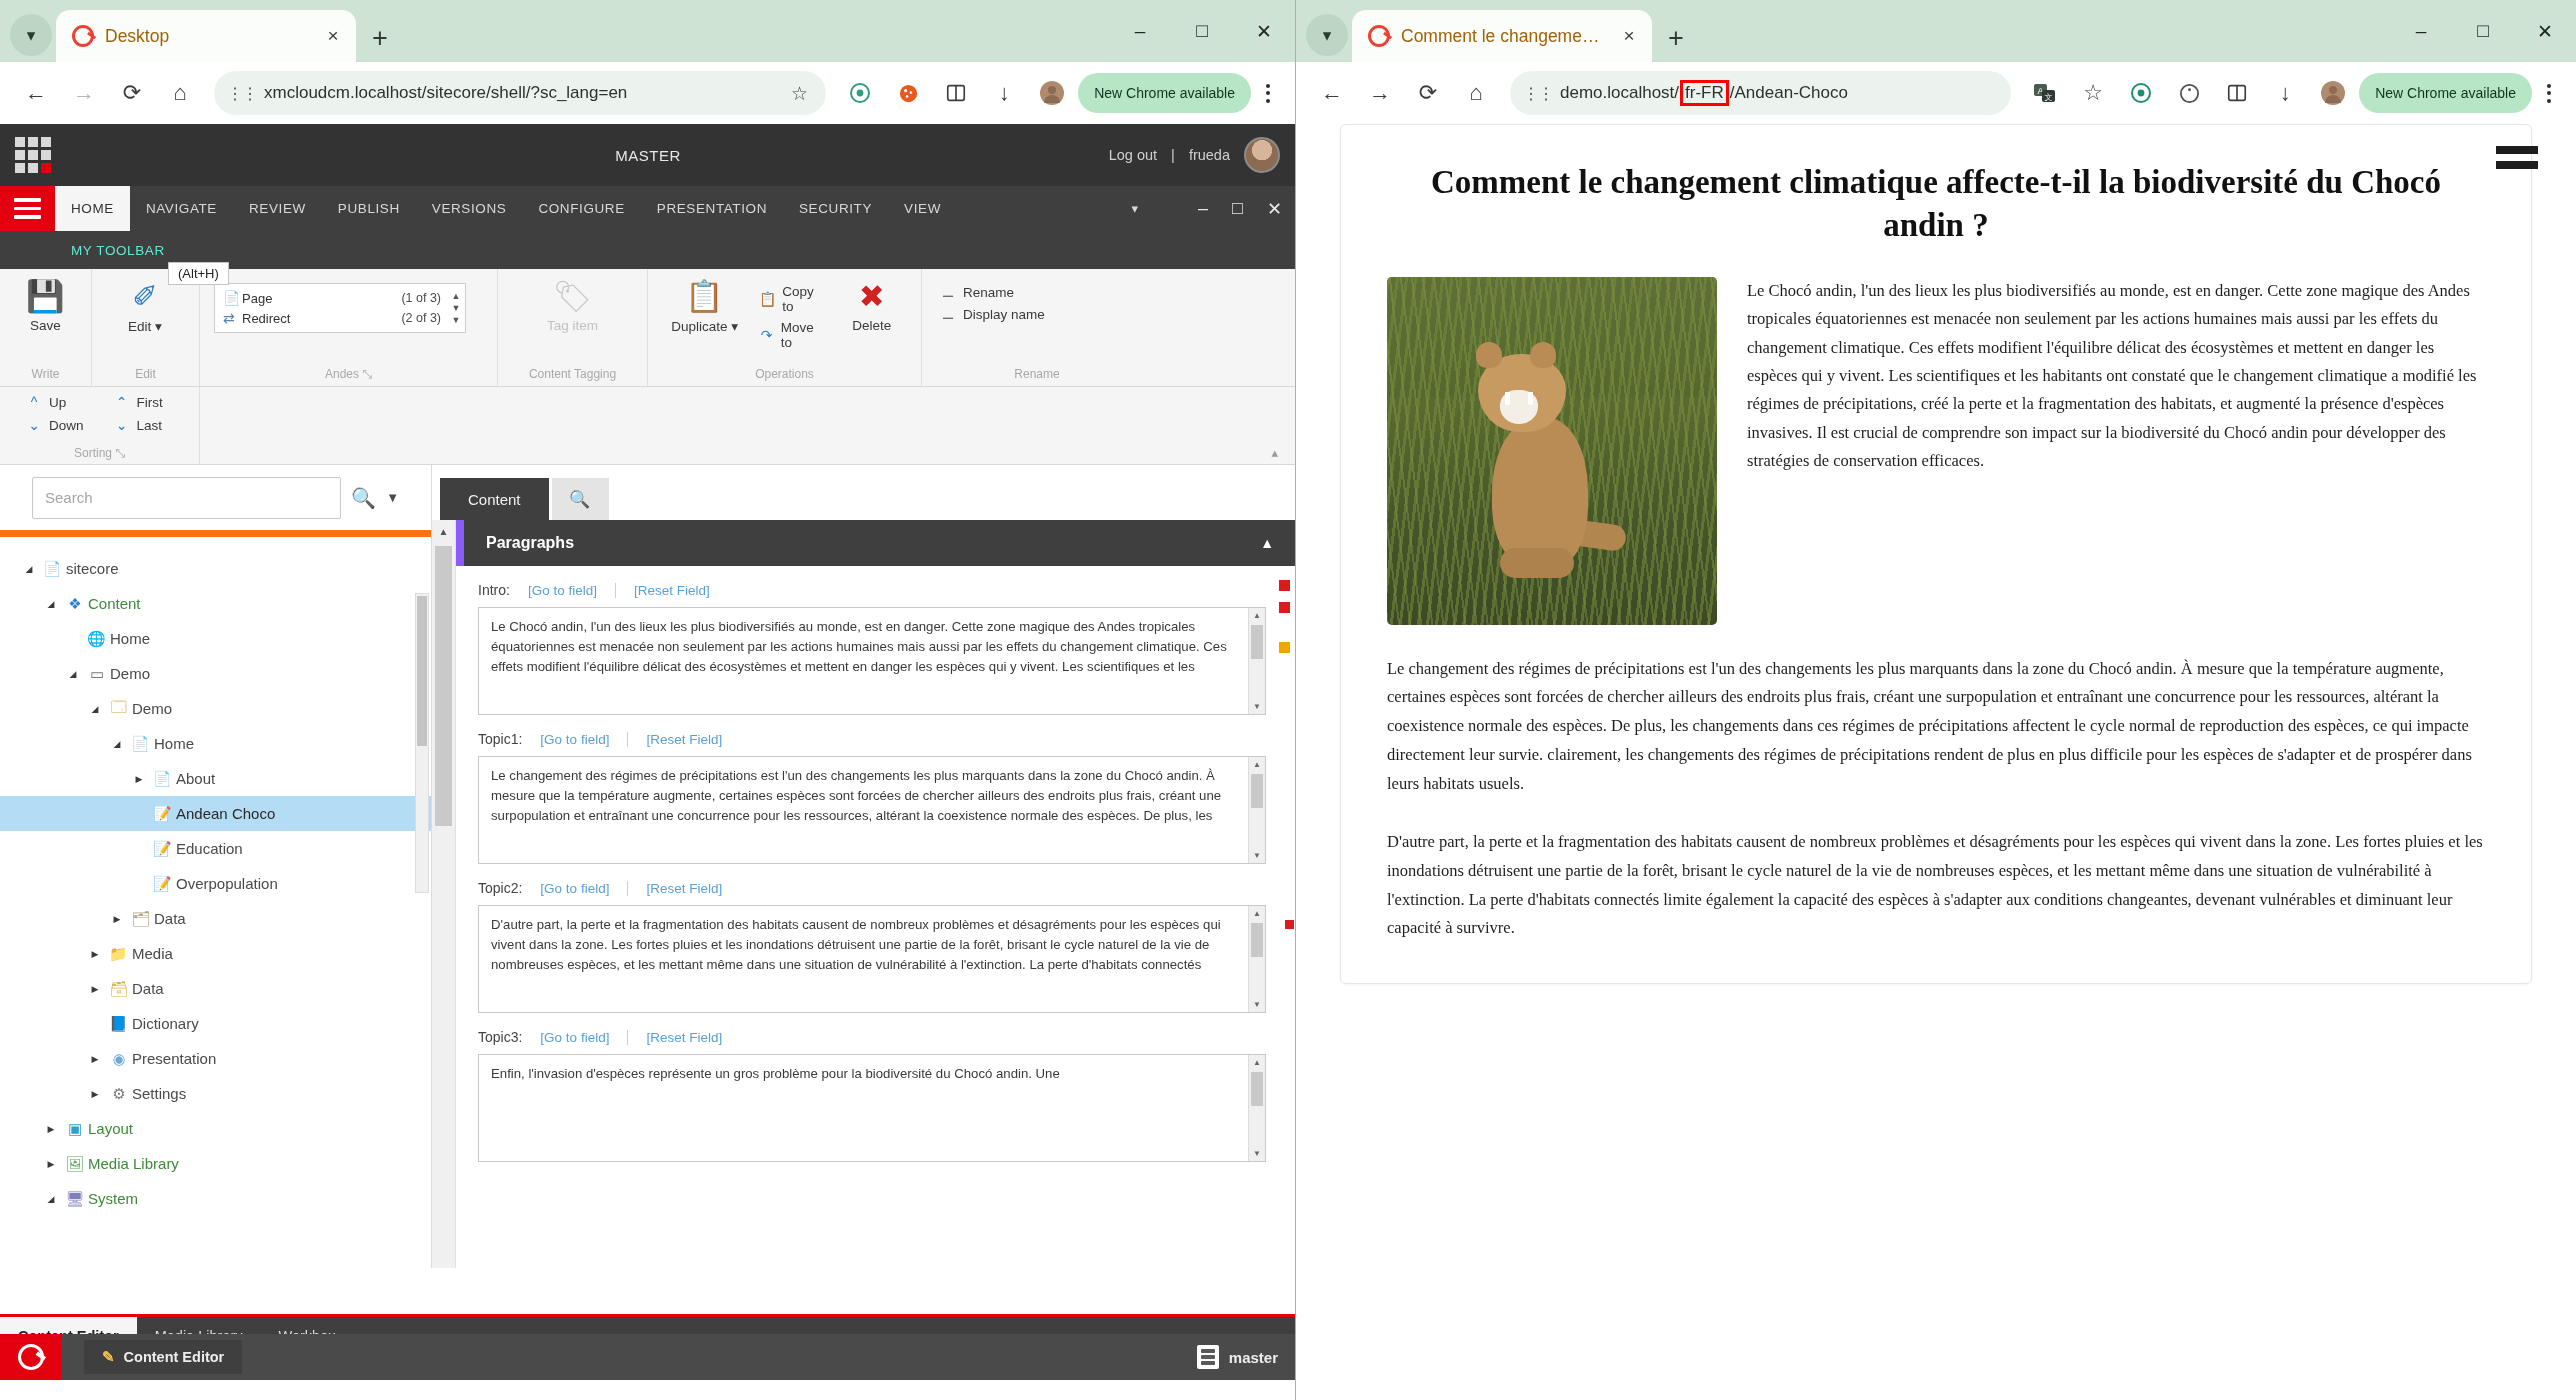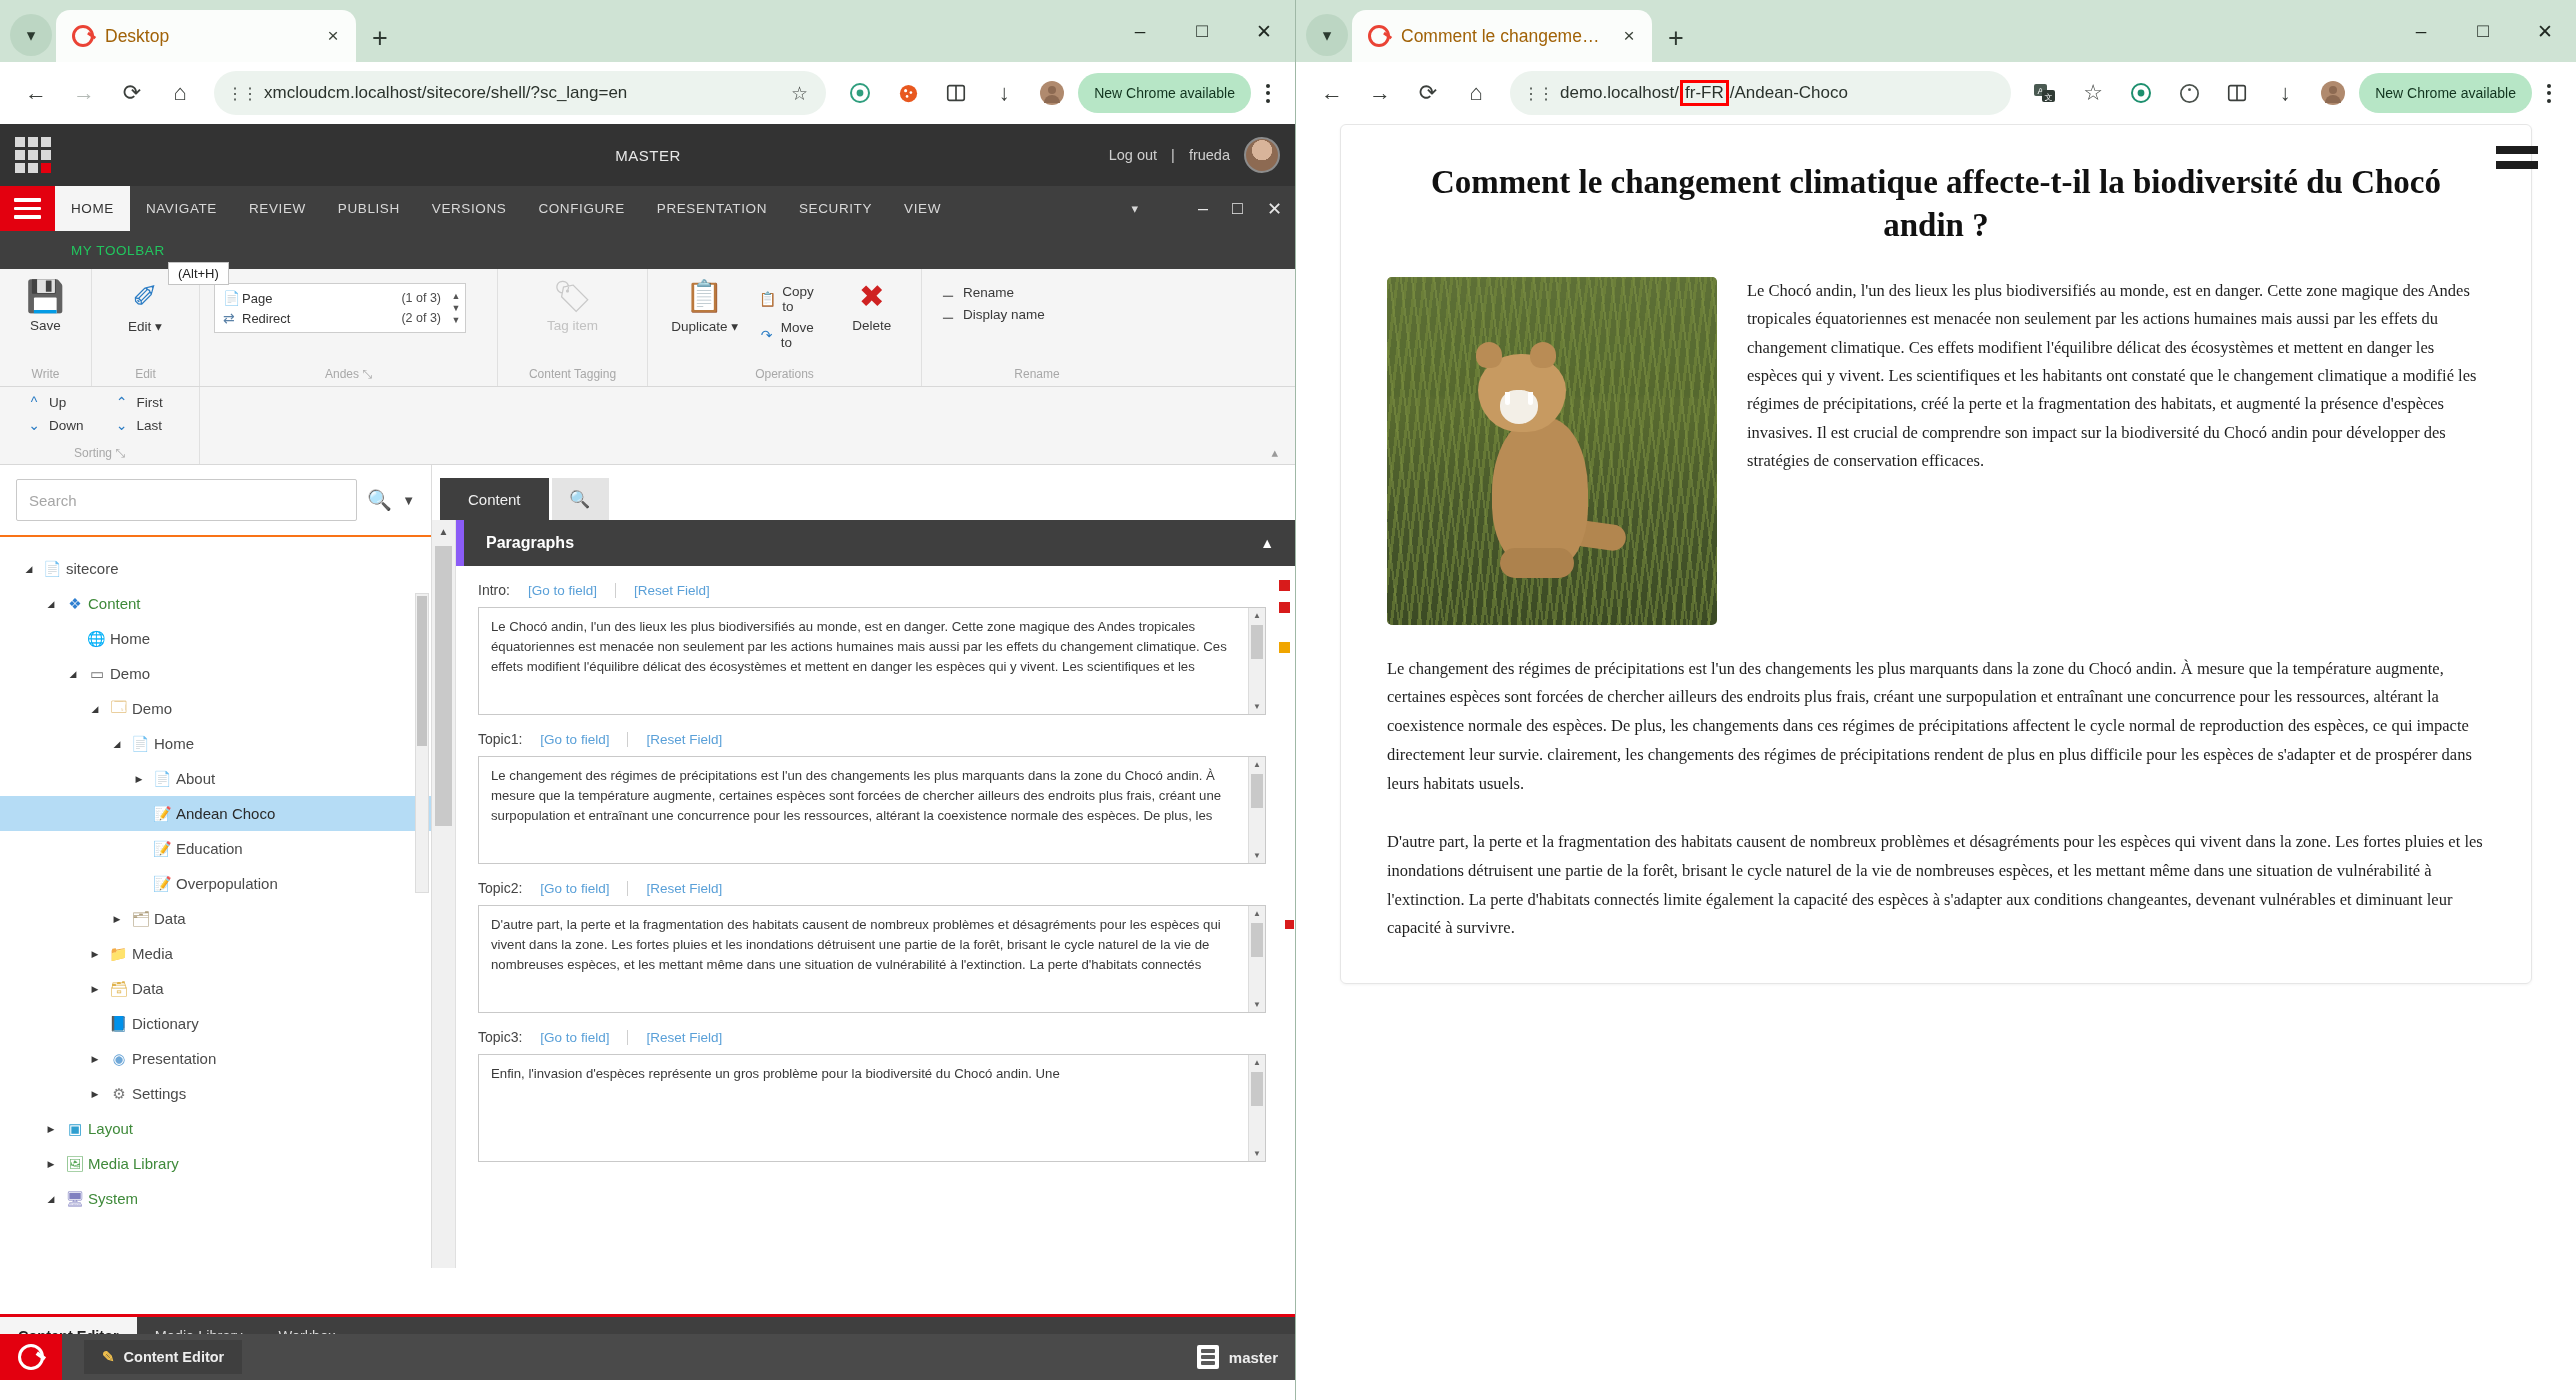--- a/index.html
+++ b/index.html
@@ -75,21 +75,21 @@
   .sc-ribbon-tabs { height:45px; background:#3f3f3f; display:flex; align-items:stretch;
     position:relative; }
   .sc-burger { width:55px; background:#e3000f; display:flex; flex-direction:column;
     align-items:center; justify-content:center; gap:5px; cursor:pointer;}
   .sc-burger i { width:27px; height:3.5px; background:#fff; display:block; border-radius:1px;}
   .sc-rtab { padding:0 16px; display:flex; align-items:center; font-size:13.5px;
     color:#d8d8d8; letter-spacing:.6px; cursor:pointer; }
   .sc-rtab.active { background:#f5f5f5; color:#333; }
   .sc-rtabs2 { height:38px; background:#3f3f3f; display:flex; align-items:center;
     position:relative; }
-  .sc-rtab2 { padding:0 16px; font-size:13.5px; color:#22c55e; letter-spacing:.6px;
+  .sc-rtab2 { padding:0 16px; font-size:13.5px; color:#5eead4; letter-spacing:.6px;
     margin-left:55px; }
   .sc-tip { position:absolute; left:168px; top:31px; background:#fff; border:1px solid #c4c4c4;
     padding:3px 9px; font-size:13px; color:#222; z-index:40; }
   .sc-chev { position:absolute; right:158px; top:0; height:45px; display:flex; align-items:center;
     color:#d7d7d7; font-size:13px; }
   .sc-winctl { position:absolute; right:14px; top:0; height:45px; display:flex;
     align-items:center; gap:24px; color:#e6e6e6; font-size:18px; }
 
   
   .sc-strip { background:#f5f5f5; border-bottom:1px solid #d8d8d8; display:flex;
@@ -125,22 +125,22 @@
     display:flex; position:relative; }
   .sortgrp { display:flex; flex-direction:column; justify-content:space-between;
     border-right:1px solid #e0e0e0; padding:6px 0 2px; width:200px;}
   .sortrows { display:flex; gap:22px; padding:0 22px; }
   .sortcol { display:flex; flex-direction:column; gap:5px; }
   .ribbon-collapse { position:absolute; right:18px; bottom:4px; font-size:13px; color:#9a9a9a;}
 
   
   .sc-main { display:flex; height:803px; }
   .sc-left { width:432px; border-right:1px solid #dcdcdc; display:flex; flex-direction:column;}
-  .sc-search { height:72px; display:flex; align-items:center; gap:10px; padding:0 16px;
-    border-bottom:2px solid #f97316;}
+  .sc-search { height:72px; display:flex; align-items:center; gap:10px; padding:0 32px;
+    border-bottom:7px solid #f97316;}
   .sc-search input { flex:1; height:42px; border:1px solid #c9c9c9; border-radius:2px;
     padding:0 12px; font-size:15px; color:#333; font-family:inherit; background:#fff;}
   .sc-search input::placeholder { color:#a6a6a6; }
   .sc-srch-ico { font-size:20px; color:#c89a2b; cursor:pointer;}
   .sc-srch-chev { font-size:13px; color:#4a4a4a; cursor:pointer;}
 
   .tree { flex:1; overflow:hidden; padding:14px 0 0 0; position:relative;}
   .tr { display:flex; align-items:center; height:35px; font-size:15px; cursor:pointer;
     padding-right:8px; }
   .tr .exp { width:22px; text-align:center; font-size:9px; color:#3a3a3a; }

